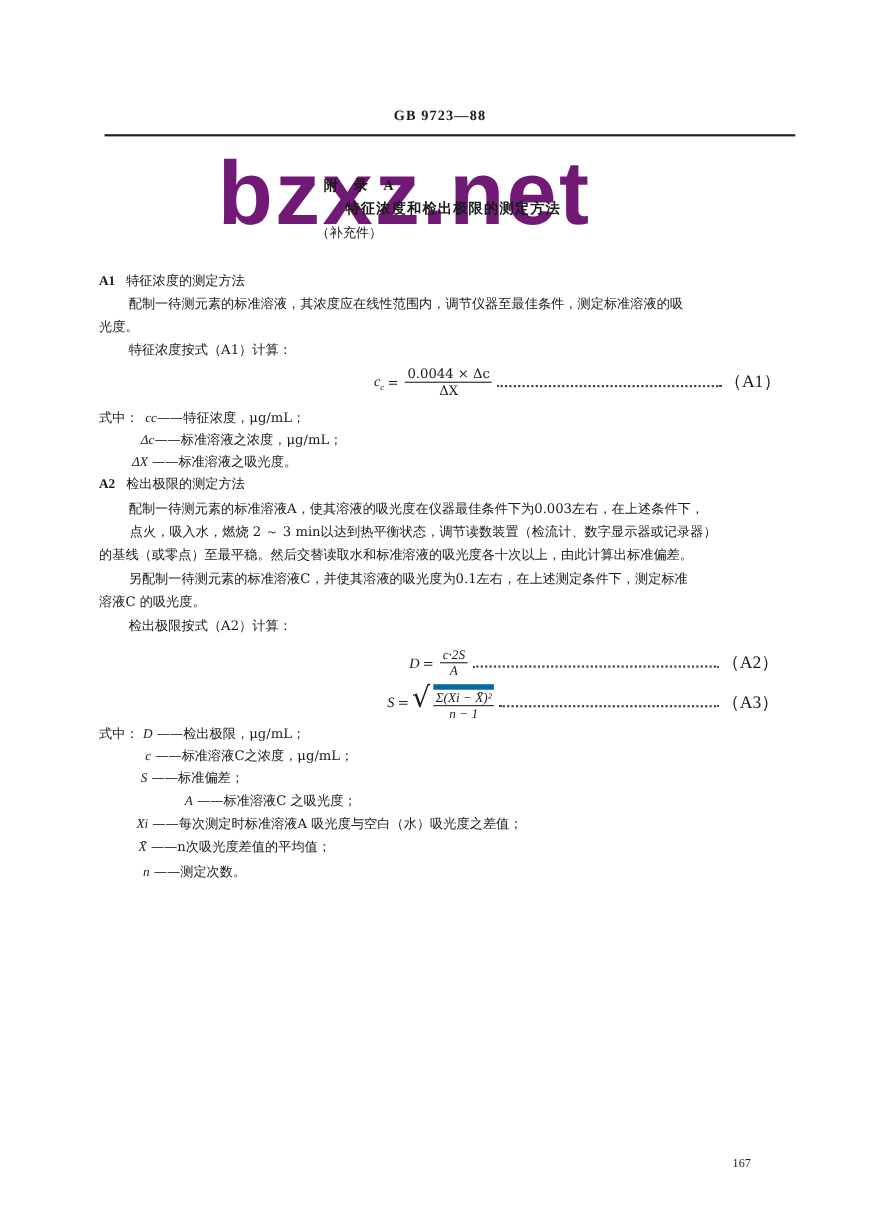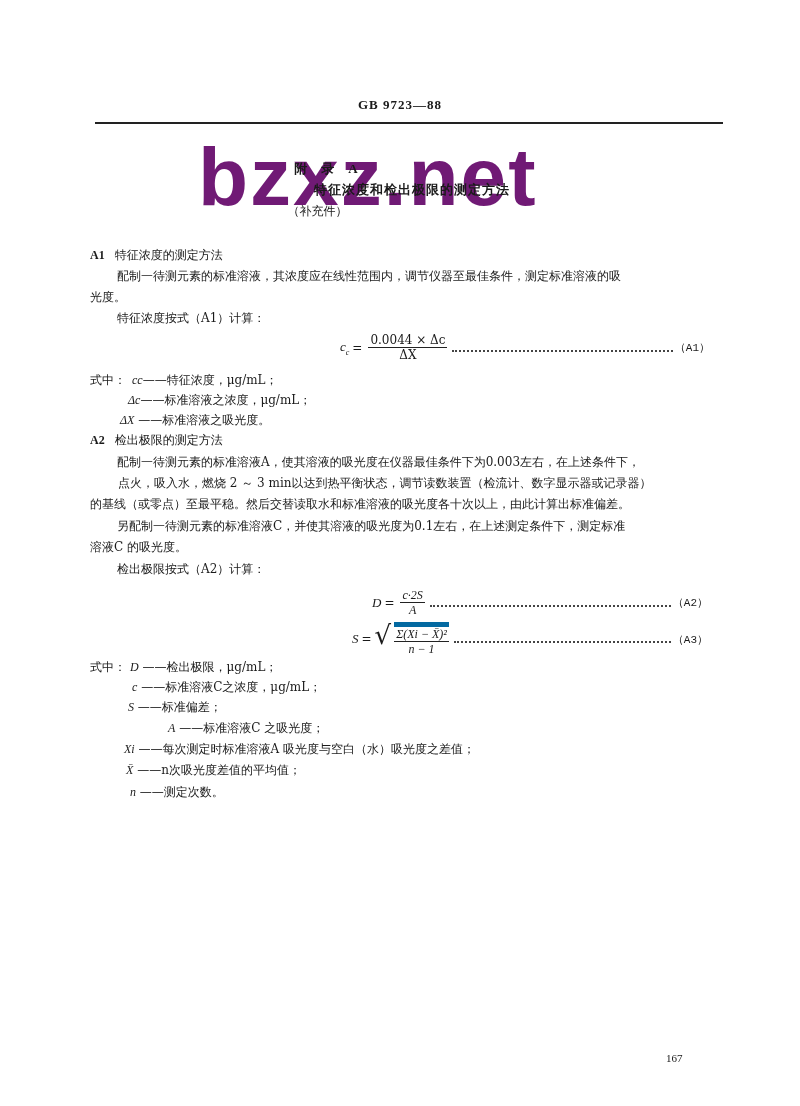--- a/index.html
+++ b/index.html
@@ -17,21 +17,21 @@
   .appx-note { top: 203px; left: 0; width: 635px; text-align: center; font-size: 12px; }
   .line { font-size: 12px; line-height: 14px; white-space: nowrap; }
   .sec { font-weight: normal; }
   .sec b { font-family: "Liberation Serif", serif; margin-right: 10px; }
   .formula { font-size: 12px; white-space: nowrap; display: flex; align-items: center; }
   .frac { display: inline-flex; flex-direction: column; align-items: center; margin: 0 3px; }
   .frac .num { border-bottom: 1px solid #222; padding: 0 2px; line-height: 14px; }
   .frac .den { line-height: 14px; }
   .lhs { font-style: italic; font-family: "Liberation Serif", serif; font-size: 13px; }
   .dots { flex: 1; border-bottom: 2px dotted #444; height: 0; margin: 0 2px; transform: translateY(3px); }
-  .eqno { font-family: Liberation Mono, monospace; font-size: 11px; }
+  .eqno { font-family: Liberation Serif, serif; font-size: 16px; }
   .sqrt { display: inline-flex; align-items: flex-start; }
   .sqrt .rad { font-size: 26px; line-height: 26px; }
   .sqrt .under { border-top: 5px solid #0369a1; }
   .var { font-style: italic; font-family: "Liberation Serif", serif; }
   .page-number { top: 1052px; left: 666px; font-size: 11px; font-family: Liberation Serif, serif; }
 </style>
 </head>
 <body>
 
 <div class="abs watermark">bzxz.net</div>

